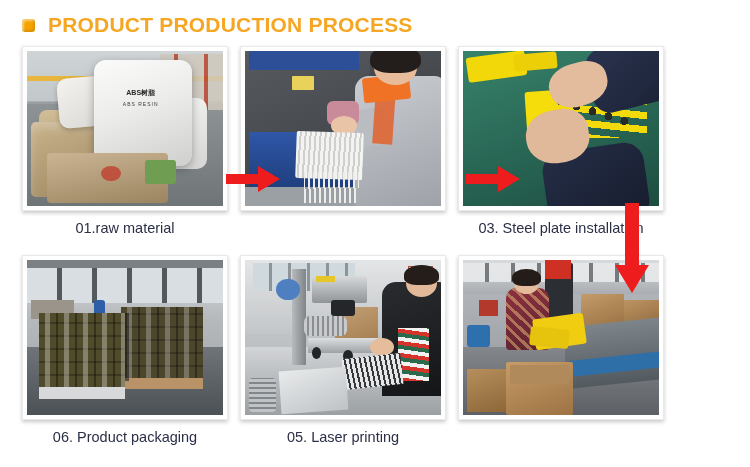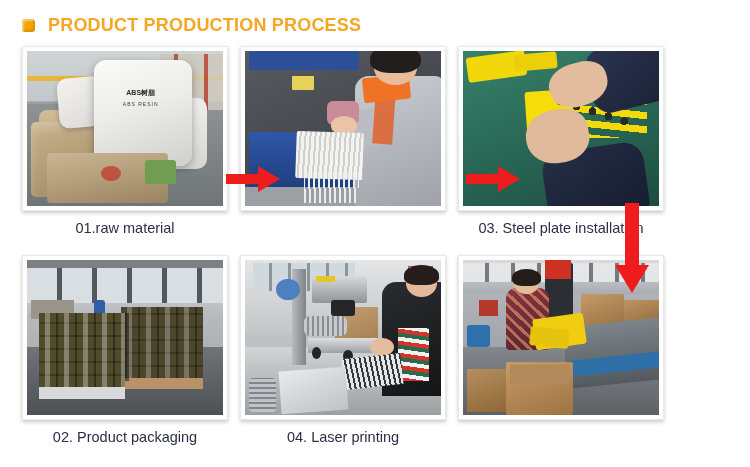--- a/index.html
+++ b/index.html
@@ -35,21 +35,21 @@
     height: 13px;
     margin-right: 13px;
     background: #f5a300;
     border-radius: 3px;
     box-shadow: inset -2px -2px 2px rgba(0,0,0,.10),
                 inset  2px  2px 2px rgba(255,255,255,.45);
     flex: 0 0 auto;
   }
   .title-text {
     color: #f5a623;
-    font-size: 18px;
+    font-size: 21px;
     font-weight: bold;
     letter-spacing: .2px;
     white-space: nowrap;
     font-family: "Liberation Sans", sans-serif;
   }
 
   
   .grid {
     position: absolute;
     left: 0;
@@ -365,21 +365,21 @@
             <div class="layer s6-pal2"></div>
             <div class="layer s6-pal2l"></div>
             <div class="layer s6-skid2"></div>
             <div class="layer s6-gap"></div>
             <div class="layer s6-pal1"></div>
             <div class="layer s6-pal1l"></div>
             <div class="layer s6-skid1"></div>
             <div class="layer s6-yellow"></div>
           </div>
         </div>
-        <div class="caption">02. Product packaging</div>
+        <div class="caption">06. Product packaging</div>
       </div>
 
       <div class="cell">
         <div class="card">
           <div class="photo">
             <div class="layer s5-bg"></div>
             <div class="layer s5-wall"></div>
             <div class="layer s5-winds"></div>
             <div class="layer s5-sign"></div>
             <div class="layer s5-bench"></div>
@@ -396,21 +396,21 @@
             <div class="layer s5-pwoman"></div>
             <div class="layer s5-phead"></div>
             <div class="layer s5-phair"></div>
             <div class="layer s5-stripe"></div>
             <div class="layer s5-hand"></div>
             <div class="layer s5-strips"></div>
             <div class="layer s5-paper"></div>
             <div class="layer s5-coil"></div>
           </div>
         </div>
-        <div class="caption">04. Laser printing</div>
+        <div class="caption">05. Laser printing</div>
       </div>
 
       <div class="cell">
         <div class="card">
           <div class="photo">
             <div class="layer s4-bg"></div>
             <div class="layer s4-ceil"></div>
             <div class="layer s4-win"></div>
             <div class="layer s4-floor"></div>
             <div class="layer s4-box3"></div>

